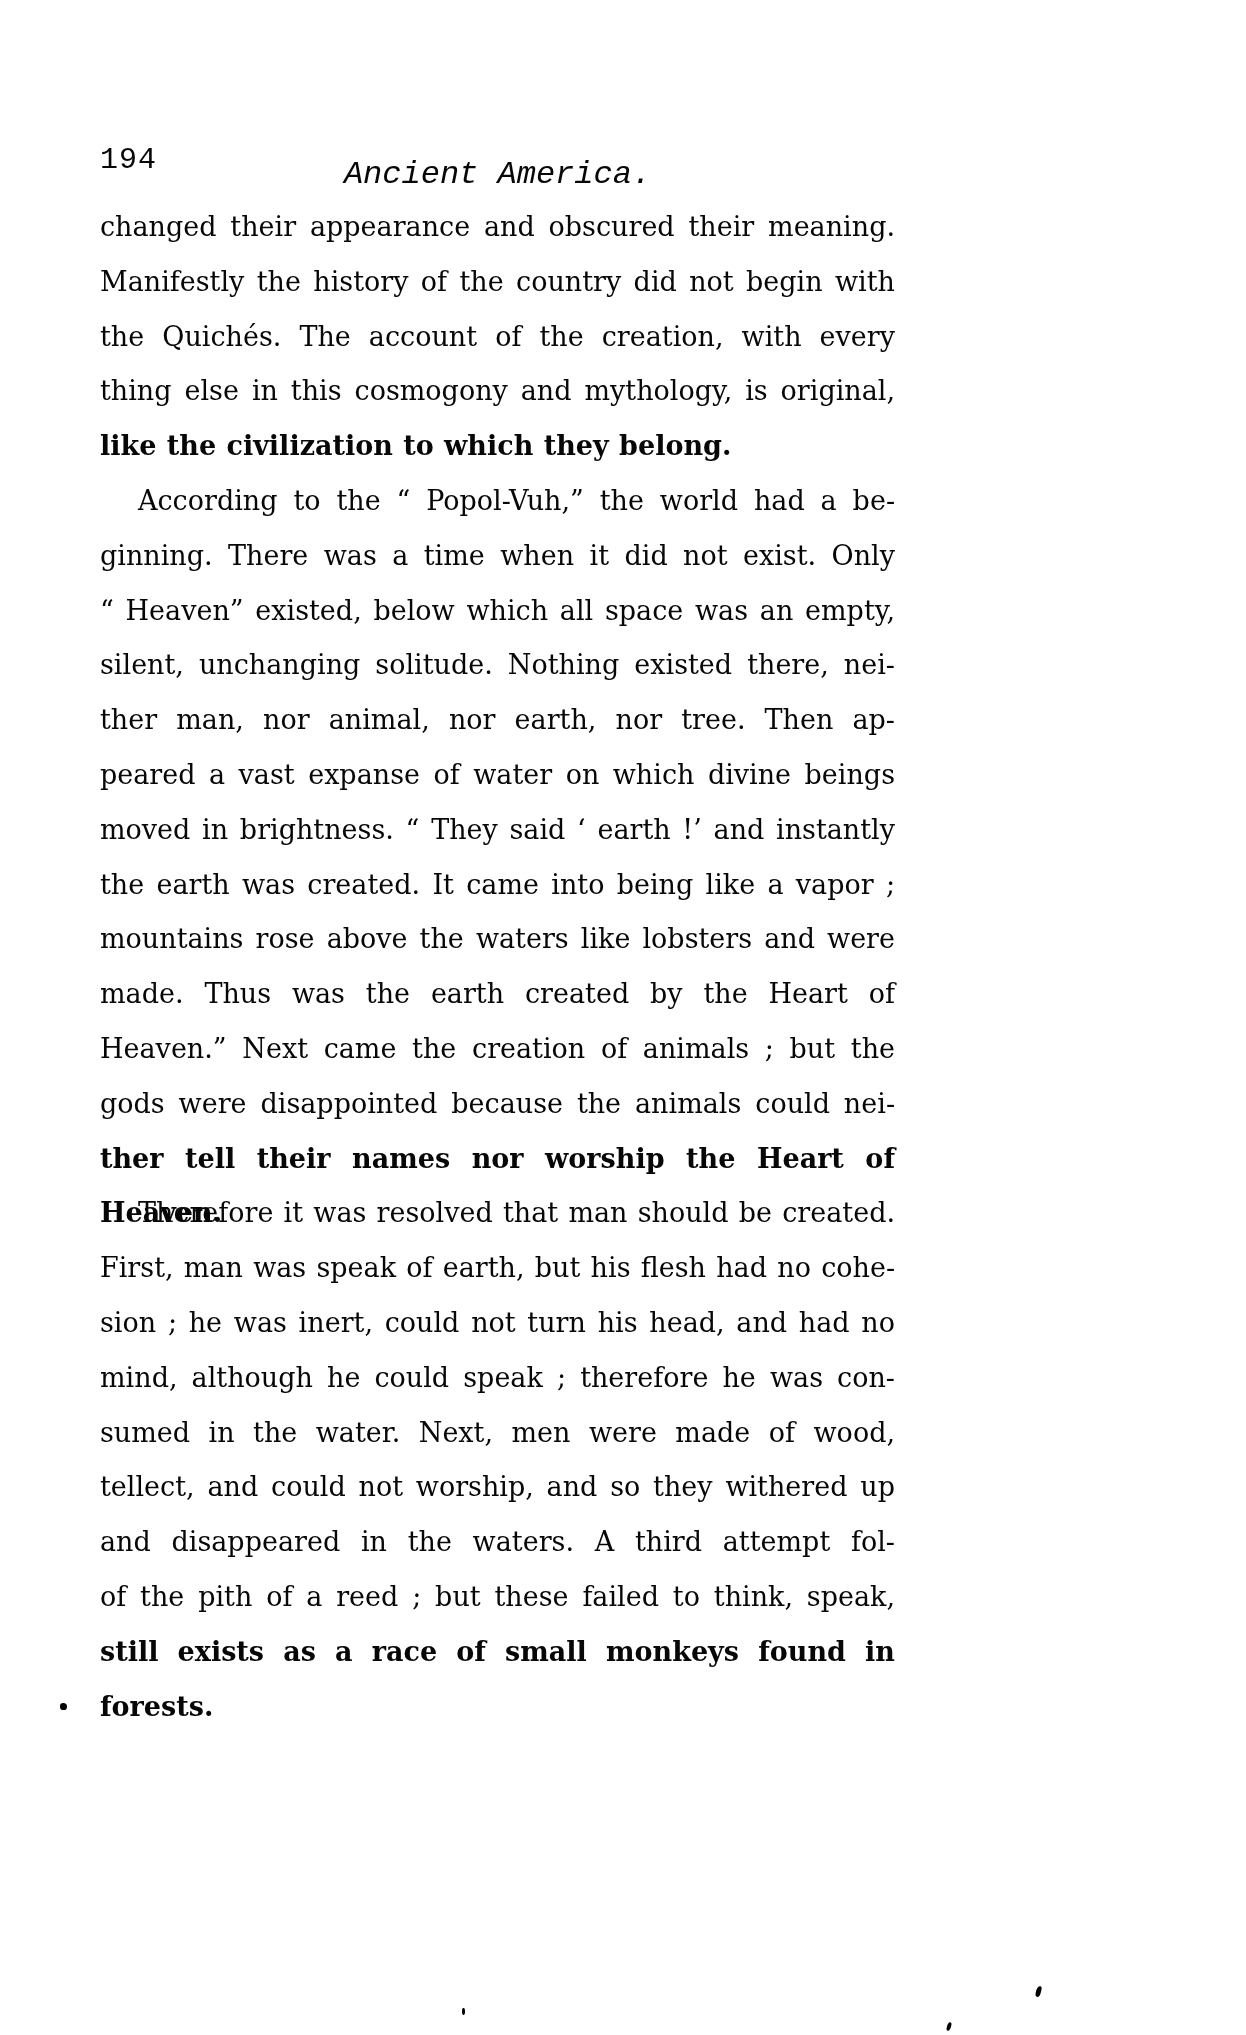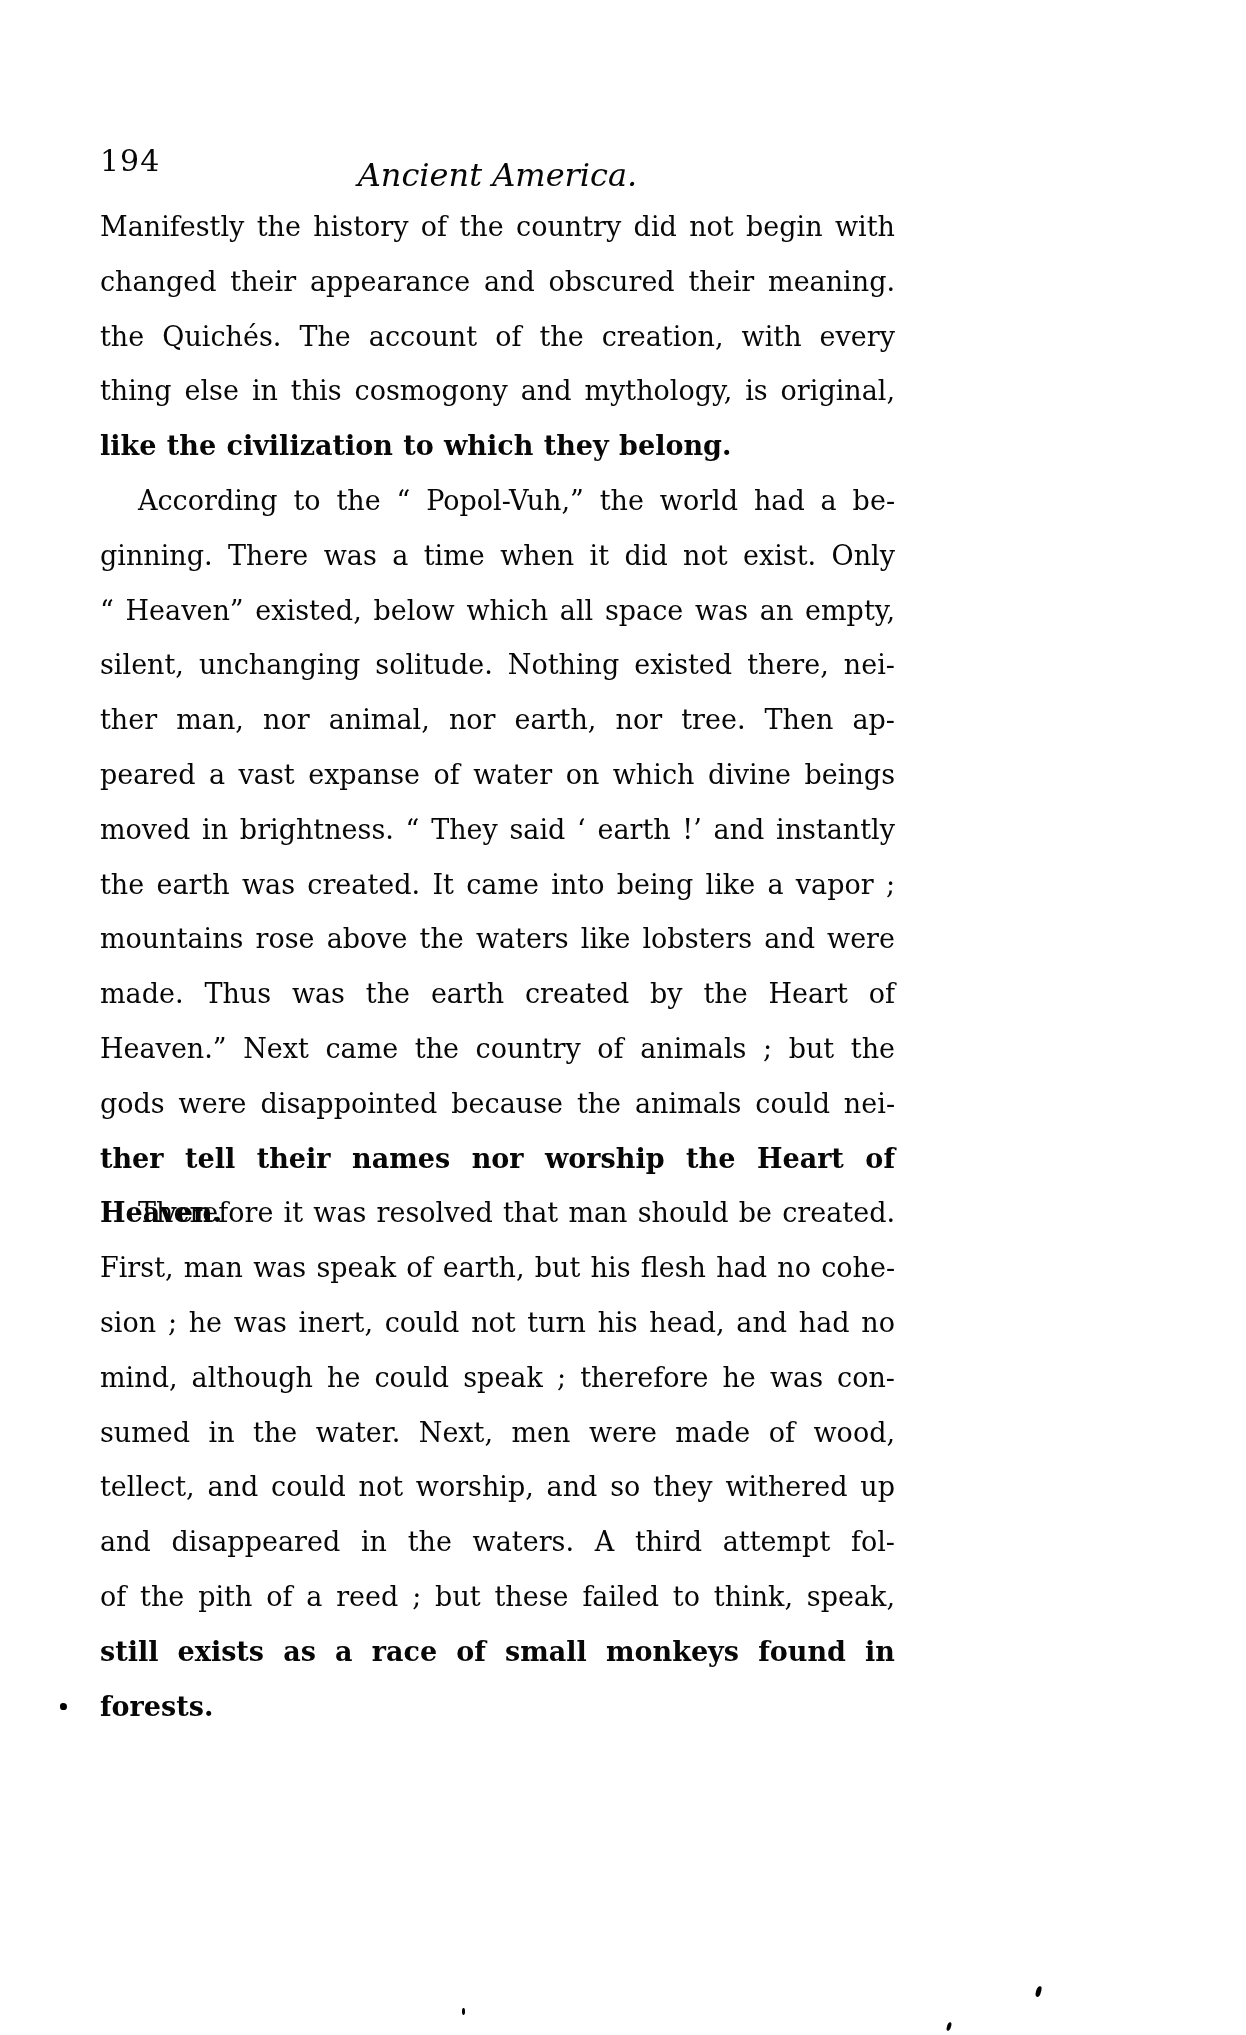--- a/index.html
+++ b/index.html
@@ -15,20 +15,21 @@
     overflow: hidden;
     font-family: "DejaVu Serif", "Liberation Serif", serif;
     color: #070707;
   }
   .header {
     position: absolute;
     left: 100px;
     top: 140px;
     width: 795px;
     height: 42px;
+    font-family: Liberation Mono, monospace;
   }
   .page-number {
     position: absolute;
     left: 0;
     top: 3px;
     font-size: 30px;
     letter-spacing: 1px;
   }
   .running-title {
     position: absolute;
@@ -74,36 +75,36 @@
 <body>
 
 <div class="page">
 
   <div class="header">
     <span class="page-number">194</span>
     <span class="running-title">Ancient America.</span>
   </div>
 
   <div class="text-column">
+      <div class="line">changed their appearance and obscured their meaning.</div>
       <div class="line">Manifestly the history of the country did not begin with</div>
-      <div class="line">changed their appearance and obscured their meaning.</div>
       <div class="line">the Quichés.  The account of the creation, with every</div>
       <div class="line">thing else in this cosmogony and mythology, is original,</div>
       <div class="line para-end">like the civilization to which they belong.</div>
       <div class="line indent">According to the “ Popol-Vuh,” the world had a be-</div>
       <div class="line">ginning.  There was a time when it did not exist.  Only</div>
       <div class="line">“ Heaven” existed, below which all space was an empty,</div>
       <div class="line">silent, unchanging solitude.  Nothing existed there, nei-</div>
       <div class="line">ther man, nor animal, nor earth, nor tree.  Then ap-</div>
       <div class="line">peared a vast expanse of water on which divine beings</div>
       <div class="line">moved in brightness.  “ They said ‘ earth !’ and instantly</div>
       <div class="line">the earth was created.  It came into being like a vapor ;</div>
       <div class="line">mountains rose above the waters like lobsters and were</div>
       <div class="line">made.  Thus was the earth created by the Heart of</div>
-      <div class="line">Heaven.”  Next came the country of animals ; but the</div>
+      <div class="line">Heaven.”  Next came the creation of animals ; but the</div>
       <div class="line">gods were disappointed because the animals could nei-</div>
       <div class="line para-end">ther tell their names nor worship the Heart of Heaven.</div>
       <div class="line indent">Therefore it was resolved that man should be created.</div>
       <div class="line">First, man was speak of earth, but his flesh had no cohe-</div>
       <div class="line">sion ; he was inert, could not turn his head, and had no</div>
       <div class="line">mind, although he could speak ; therefore he was con-</div>
       <div class="line">sumed in the water.  Next, men were made of wood,</div>
       <div class="line">tellect, and could not worship, and so they withered up</div>
       <div class="line">and disappeared in the waters.  A third attempt fol-</div>
       <div class="line">of the pith of a reed ; but these failed to think, speak,</div>

